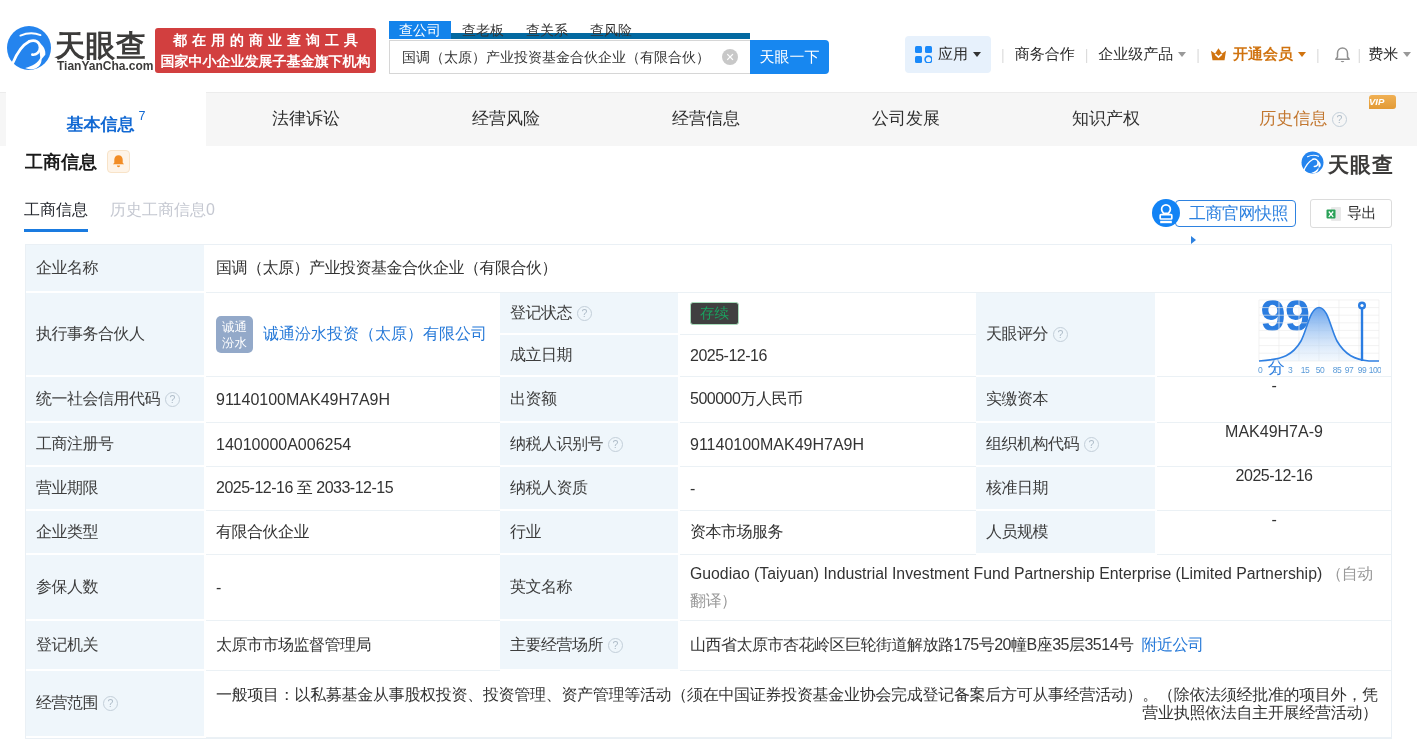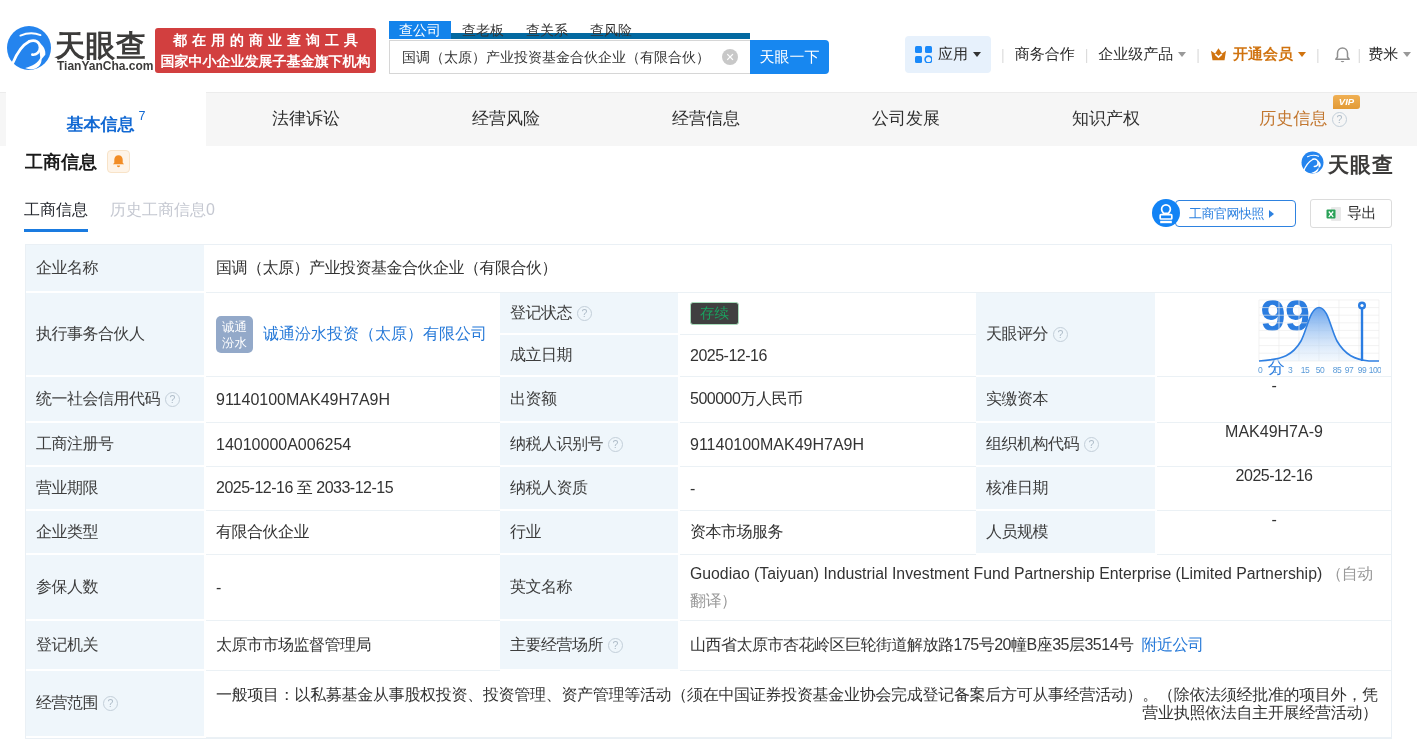--- a/index.html
+++ b/index.html
@@ -23,30 +23,30 @@
 .hdiv { color:#dcdcdc; margin:0 10px; font-size:14px; }
 .caret { display:inline-block; width:0; height:0; border-left:4.5px solid transparent; border-right:4.5px solid transparent; border-top:5.5px solid #333; margin-left:5px; }
 .caret.gray { border-top-color:#999; }
 .caret.orange { border-top-color:#d0730f; }
 
 .mainnav { position:absolute; left:0; top:92px; width:1417px; height:54px; background:#f6f6f6; border-top:1px solid #ececec; }
 .mtab { position:absolute; top:0; height:54px; width:200px; text-align:center; line-height:54px; font-size:17px; color:#2f2f2f; }
 .mtab.on { background:#fff; color:#1269d3; font-weight:bold; }
 .mtab sup { font-size:12.5px; font-weight:normal; position:relative; top:-3px; margin-left:4px; }
 .mtab.his { color:#c2762e; }
-.vipbadge { position:absolute; left:1333px; top:95px; width:27px; height:14px; background:linear-gradient(#f0b054,#e29a35); border-radius:3px 3px 3px 0; color:#fff; font-size:9.5px; font-weight:bold; text-align:center; line-height:14px; font-style:italic; }
+.vipbadge { position:absolute; left:1369px; top:95px; width:27px; height:14px; background:linear-gradient(#f0b054,#e29a35); border-radius:3px 3px 3px 0; color:#fff; font-size:9.5px; font-weight:bold; line-height:14px; font-style:italic; }
 .qmark { display:inline-block; width:15px; height:15px; border:1px solid #c3cfd9; border-radius:50%; color:#aebcc8; font-size:10.5px; line-height:13px; text-align:center; background:transparent; text-indent:0; letter-spacing:0; font-weight:normal; }
 
 .sec-title { position:absolute; left:25px; top:150px; font-size:18px; font-weight:bold; color:#1a1a1a; }
 .bellchip { position:absolute; left:107px; top:150px; width:23px; height:23px; background:#fef4e8; border:1px solid #f8e3c8; border-radius:4px; text-align:center; }
 
 .subtab1 { position:absolute; left:24px; top:200px; font-size:16px; color:#24272e; }
 .subtab1:after { content:""; position:absolute; left:0; right:0; top:29px; height:3px; background:#1a7be0; }
 .subtab2 { position:absolute; left:110px; top:200px; font-size:16px; color:#c5c8d1; }
-.snapbtn { position:absolute; left:1175px; top:200px; width:121px; height:27px; border:1px solid #2e82e0; border-radius:4px; color:#2e82e0; font-size:13px; letter-spacing:-0.5px; line-height:25px; padding-left:13px; }
+.snapbtn { position:absolute; left:1175px; top:200px; width:121px; height:27px; border:1px solid #2e82e0; border-radius:4px; color:#2e82e0; font-size:17px; letter-spacing:-0.5px; line-height:25px; padding-left:13px; }
 .snapicon { position:absolute; left:1152px; top:199px; width:28px; height:28px; background:#1283f5; border-radius:50%; }
 .exportbtn { position:absolute; left:1310px; top:199px; width:82px; height:29px; border:1px solid #dcdcdc; border-radius:3px; font-size:15px; letter-spacing:-0.5px; color:#333; display:flex; align-items:center; justify-content:center; }
 
 .tbl { position:absolute; left:25px; top:244px; width:1367px; border:1px solid #eaf0f5; }
 .row { display:flex; }
 .lbl { background:#eff6fb; color:#3d3d3d; font-size:16px; letter-spacing:-0.5px; padding:0 10px; display:flex; align-items:center; border-bottom:2px solid #fff; box-shadow:inset -2px 0 0 #fff; }
 .val { font-size:16px; letter-spacing:-0.5px; color:#333; padding:0 10px 0 10px; display:flex; align-items:center; border-bottom:1px solid #ebf1f5; }
 .ls0 { letter-spacing:0; }
 .w1l { width:180px; } .w1v { width:294px; }
 .w2l { width:180px; } .w2v { width:296px; }

